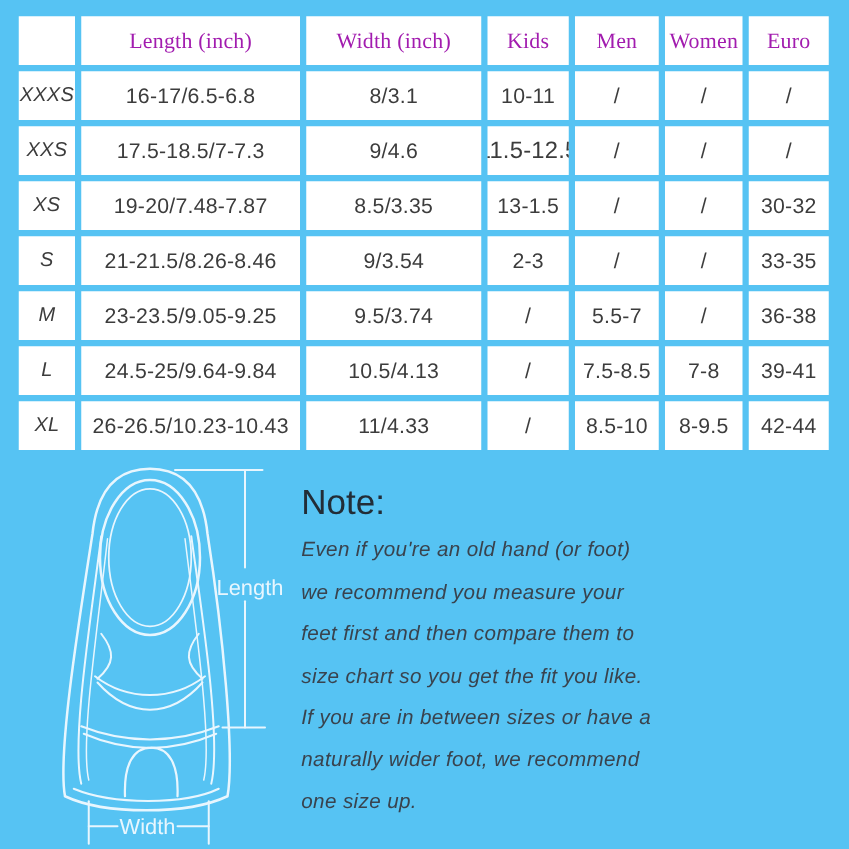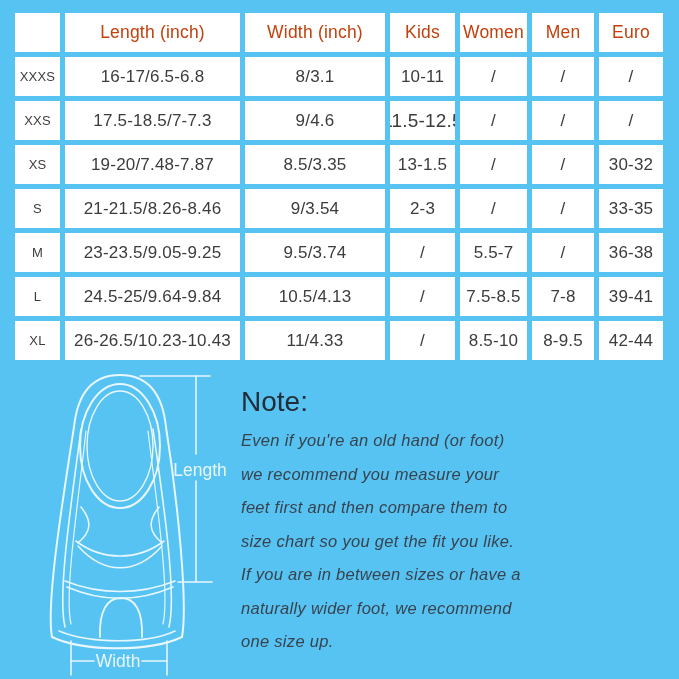--- a/index.html
+++ b/index.html
@@ -17,22 +17,22 @@
     grid-template-columns: 45px 175px 140px 65px 67px 62px 64px;
     grid-auto-rows: 39px;
     gap: 5px;
   }
   .cell {
     background: #ffffff;
     display: flex; align-items: center; justify-content: center;
     font-size: 17px; color: #3c3c3c; letter-spacing: 0.2px;
     white-space: nowrap; overflow: hidden;
   }
-  .cell.header   { font-size: 17.5px; color: #c2410c; }
-  .cell.rowlabel { font-size: 13px; }
+  .cell.header   { font-size: 17.5px; color: #a21caf; font-family: Liberation Serif, serif; }
+  .cell.rowlabel { font-size: 16px; font-style: italic; }
   .cell.small    { font-size: 19px; }
   
   .fin-svg { position: absolute; left: 10px; top: 369px; }
   
   .note { position: absolute; left: 241px; top: 386px; width: 430px; }
   .note-heading {
     font-size: 28px; font-weight: 400; margin: 0 0 6px 0; color: #222d37;
   }
   .note-body .note-line {
     font-size: 16.5px; line-height: 33.5px; margin: 0;
@@ -40,22 +40,22 @@
   }
 </style>
 </head>
 <body>
 
 <div class="size-table">
     <div class="cell header"></div>
     <div class="cell header">Length (inch)</div>
     <div class="cell header">Width (inch)</div>
     <div class="cell header">Kids</div>
+    <div class="cell header">Men</div>
     <div class="cell header">Women</div>
-    <div class="cell header">Men</div>
     <div class="cell header">Euro</div>
     <div class="cell rowlabel">XXXS</div>
     <div class="cell">16-17/6.5-6.8</div>
     <div class="cell">8/3.1</div>
     <div class="cell">10-11</div>
     <div class="cell">/</div>
     <div class="cell">/</div>
     <div class="cell">/</div>
     <div class="cell rowlabel">XXS</div>
     <div class="cell">17.5-18.5/7-7.3</div>

